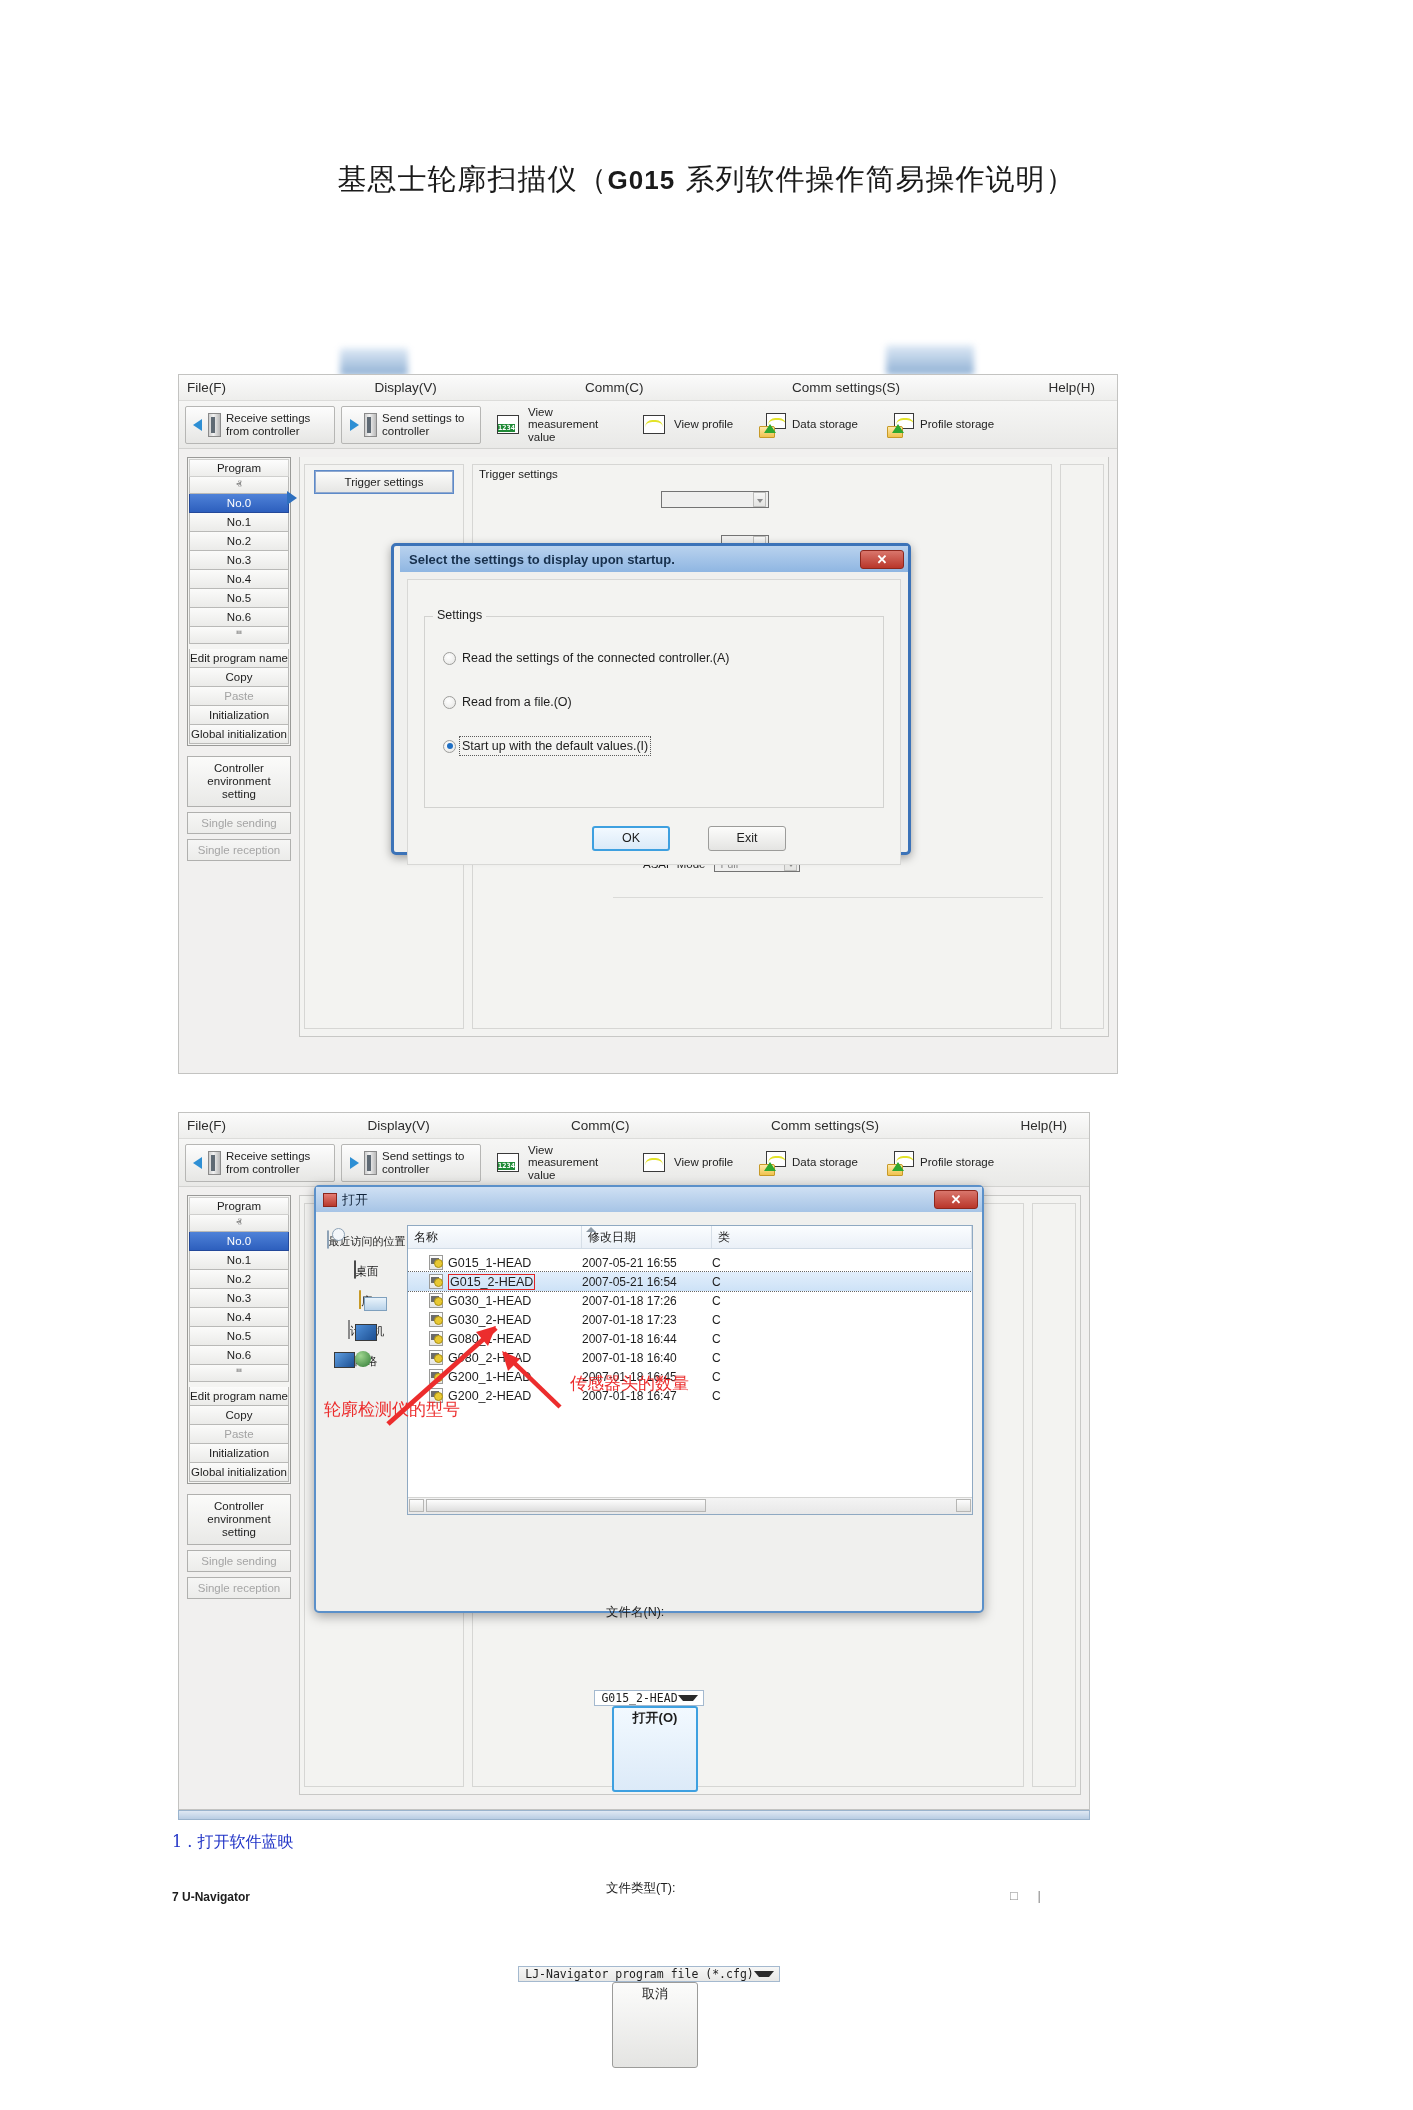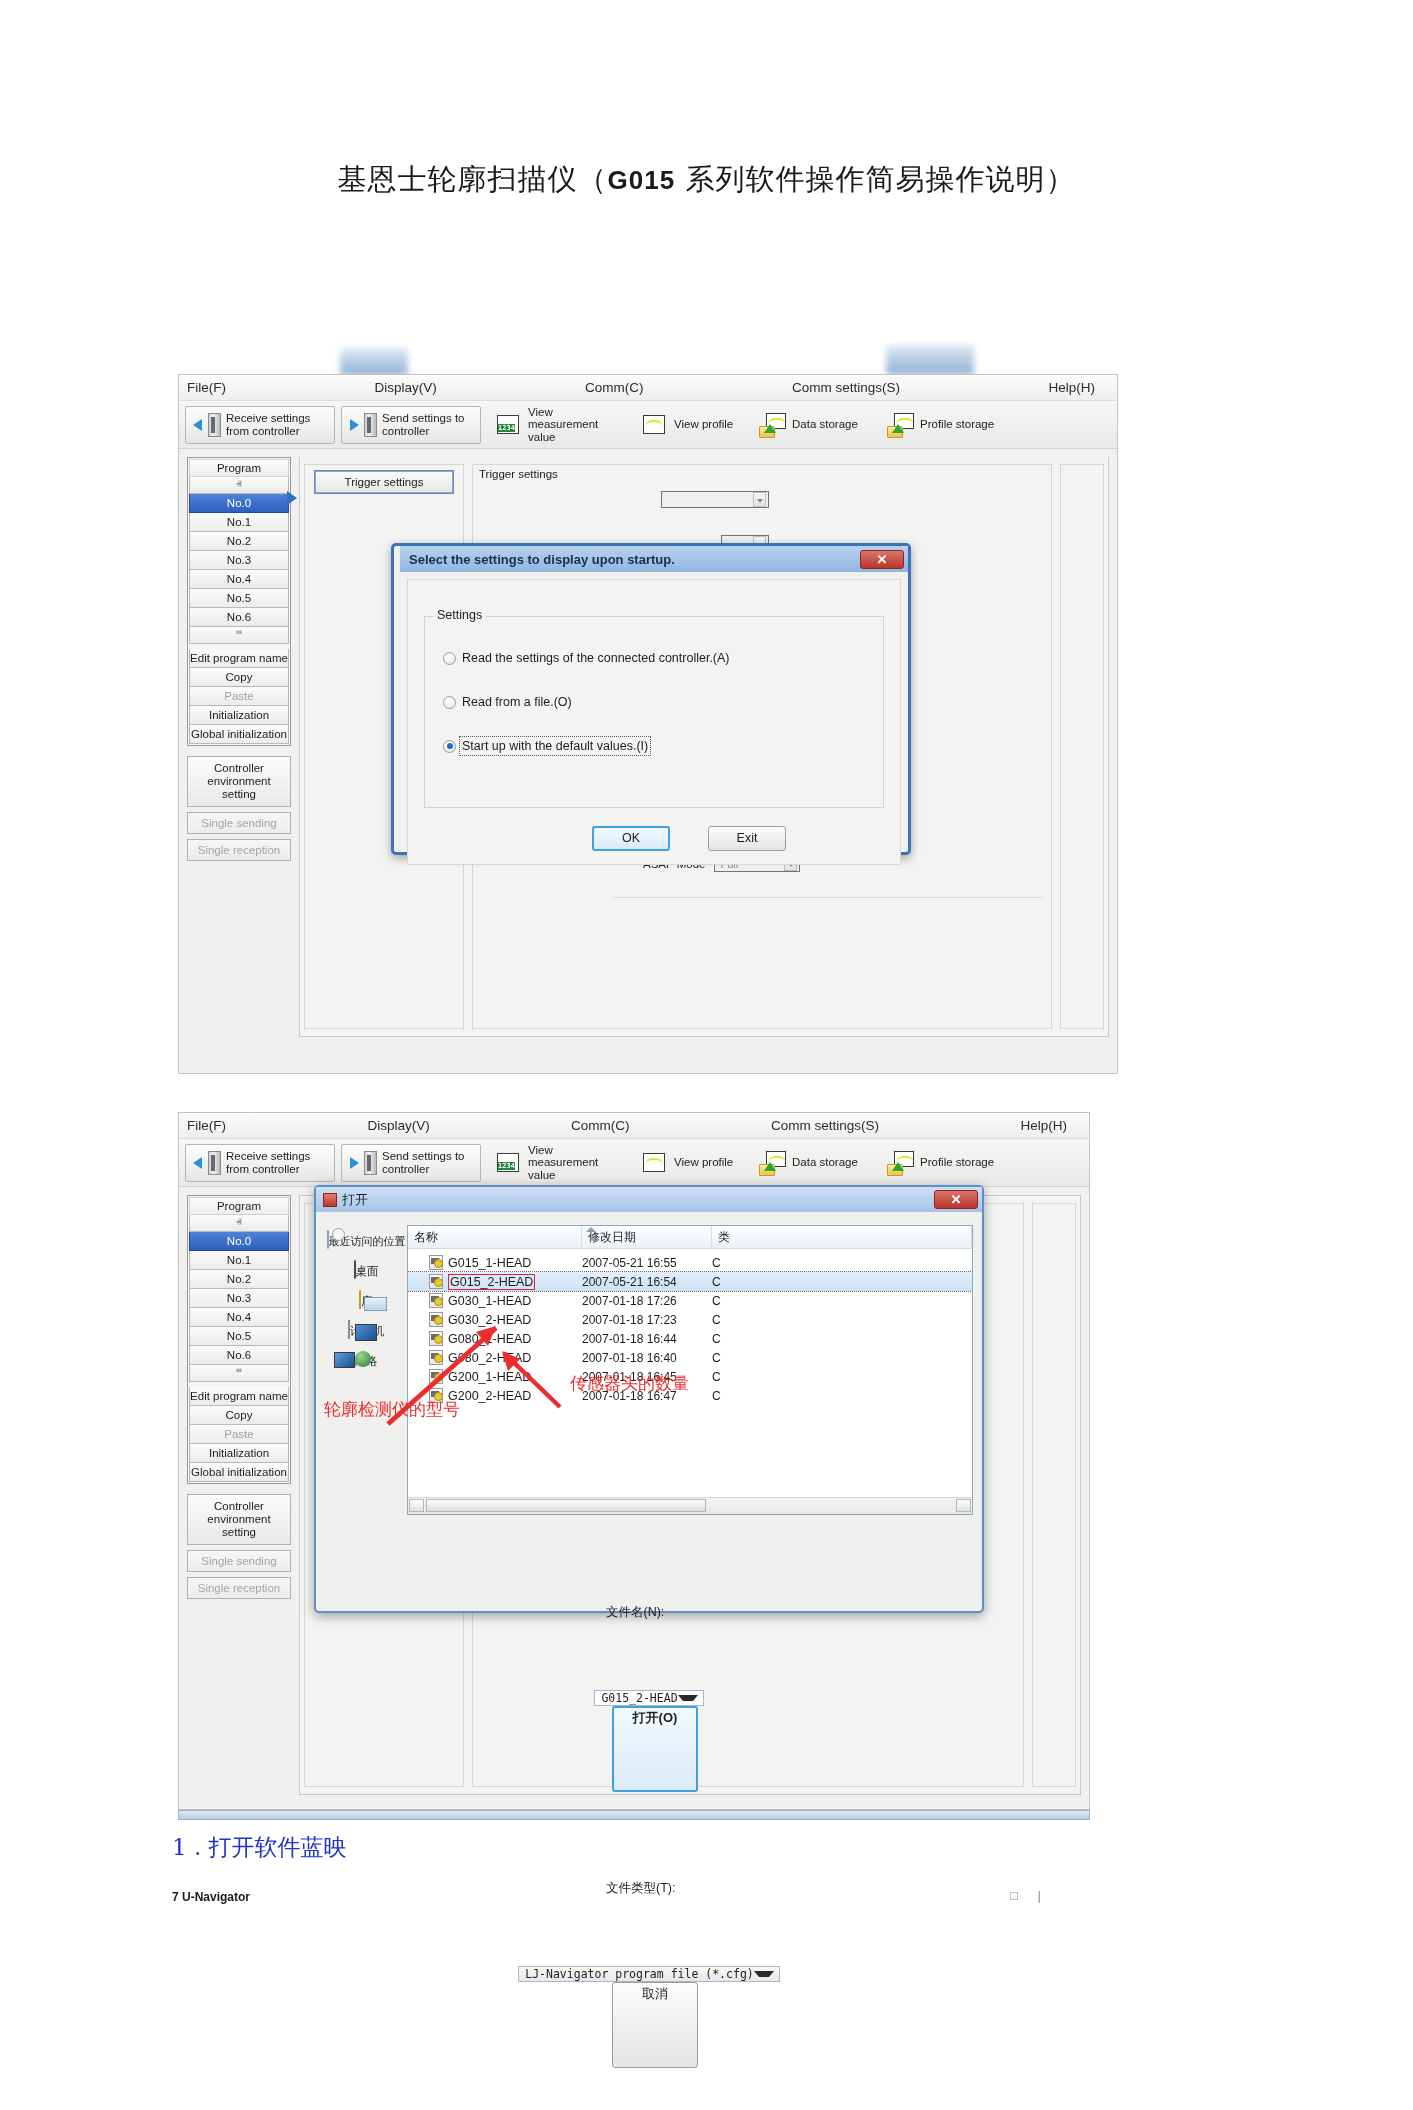--- a/index.html
+++ b/index.html
@@ -668,21 +668,21 @@
     font-family: "DejaVu Sans", sans-serif;
     font-size: 15px;
     white-space: nowrap;
   }
   .arrow-svg { position: absolute; }
 
   
   .blue-head {
     position: absolute;
     font-family: "DejaVu Serif", serif;
-    font-size: 23px;
+    font-size: 16px;
     color: #2033c6;
     white-space: nowrap;
   }
   .footer {
     position: absolute;
     font-size: 12px;
     font-weight: bold;
     color: #1d1d1d;
     white-space: nowrap;
   }

